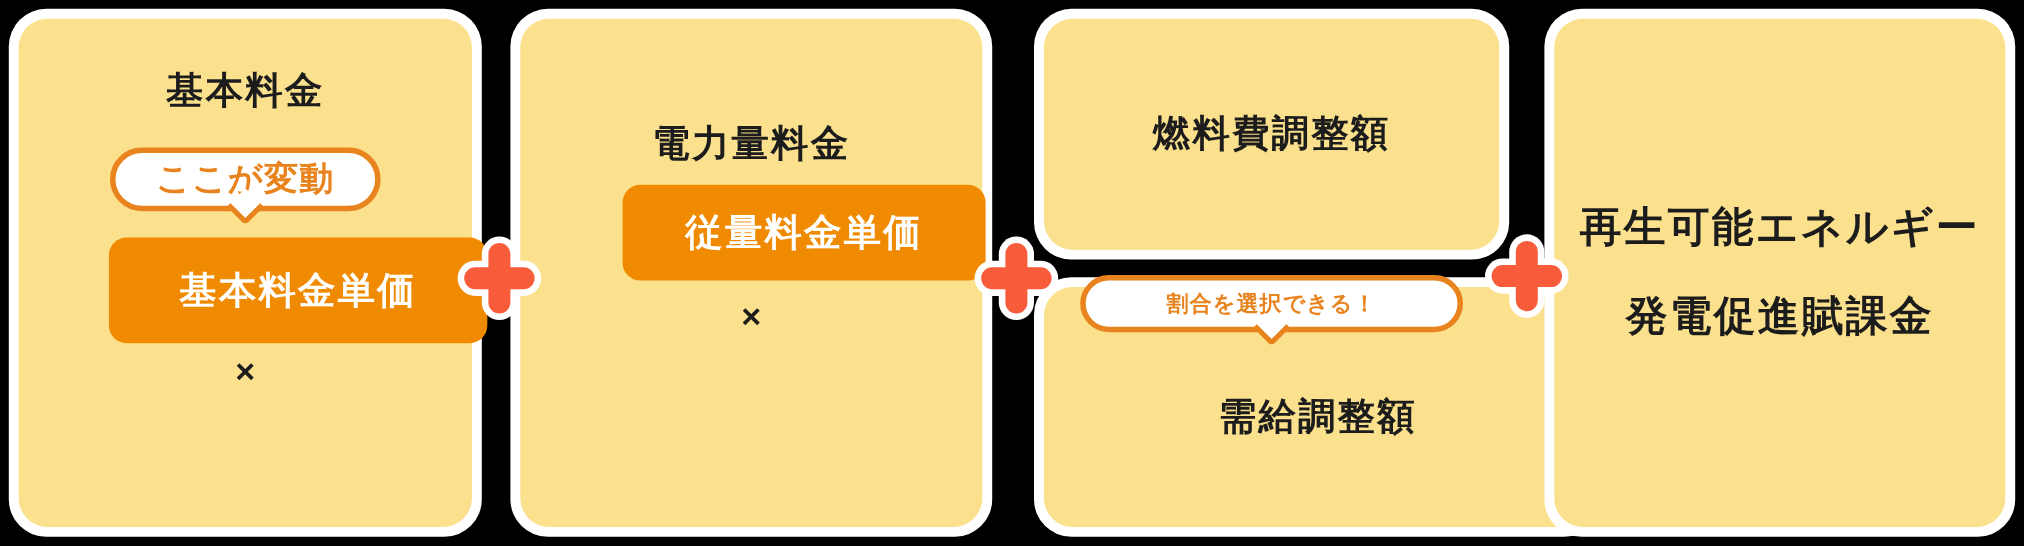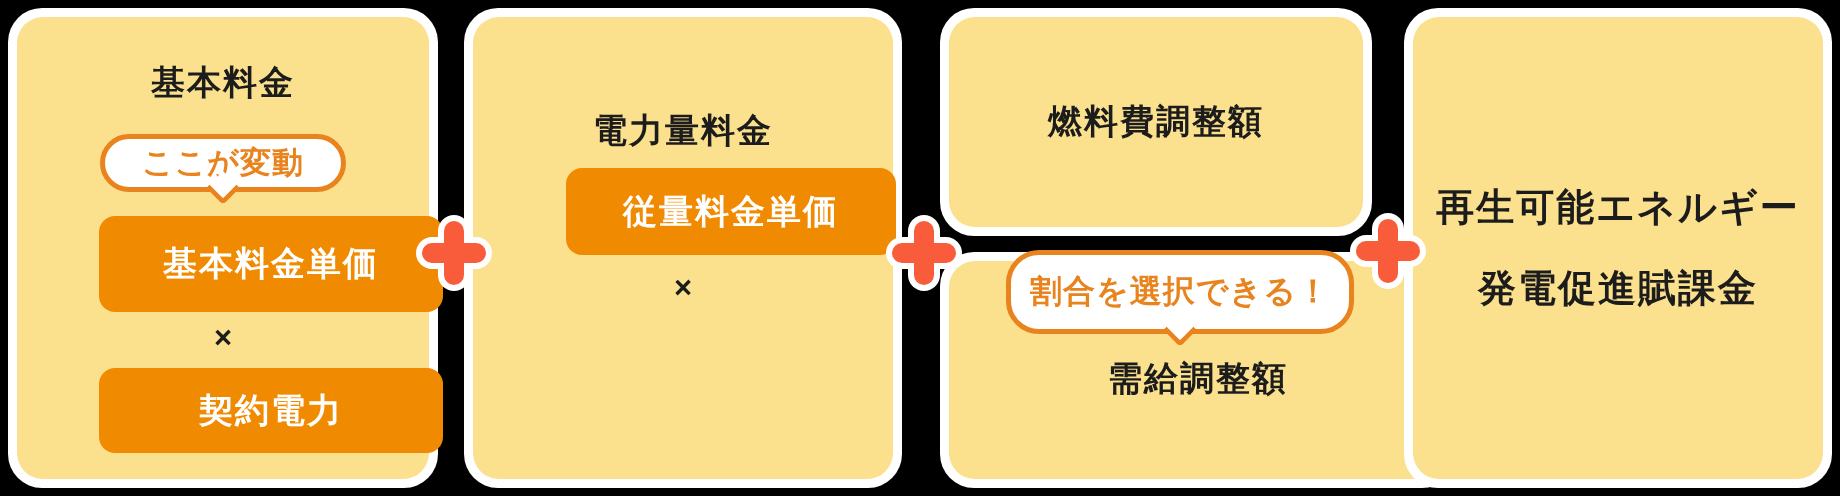--- a/index.html
+++ b/index.html
@@ -161,24 +161,24 @@
     position:absolute;
     left:0;right:0;
     top:104px;
     text-align:center;
     font-size:34px;
     color:var(--text-dark);
     z-index:2;
     letter-spacing:2px;
   }
   #bubble3{
-    left:1006px;
+    left:982px;
     top:250px;
-    width:348px;height:84px;
-    font-size:32px;
+    width:348px;height:52px;
+    font-size:20px;
     transform:none;
   }
 
   #plus1{left:454px;top:253px;}
   #plus2{left:924px;top:253px;}
   #plus3{left:1388px;top:251px;}
 </style>
 </head>
 <body>
 
@@ -186,21 +186,20 @@
 
   <div class="card" id="card1">
     <div class="fill"></div>
     <div class="card-title">基本料金</div>
     <div class="bubble" id="bubble1">
       <span>ここが変動</span>
       <span class="tail"></span>
     </div>
     <div class="factor" id="c1f1">基本料金単価</div>
     <div class="times">×</div>
-    <div class="factor" id="c1f2">契約電力</div>
   </div>
 
   <div class="plus" id="plus1">
     <span class="po h"></span>
       <span class="po v"></span>
     <span class="pi h"></span>
       <span class="pi v"></span>
   </div>
 
   <div class="card" id="card2">

